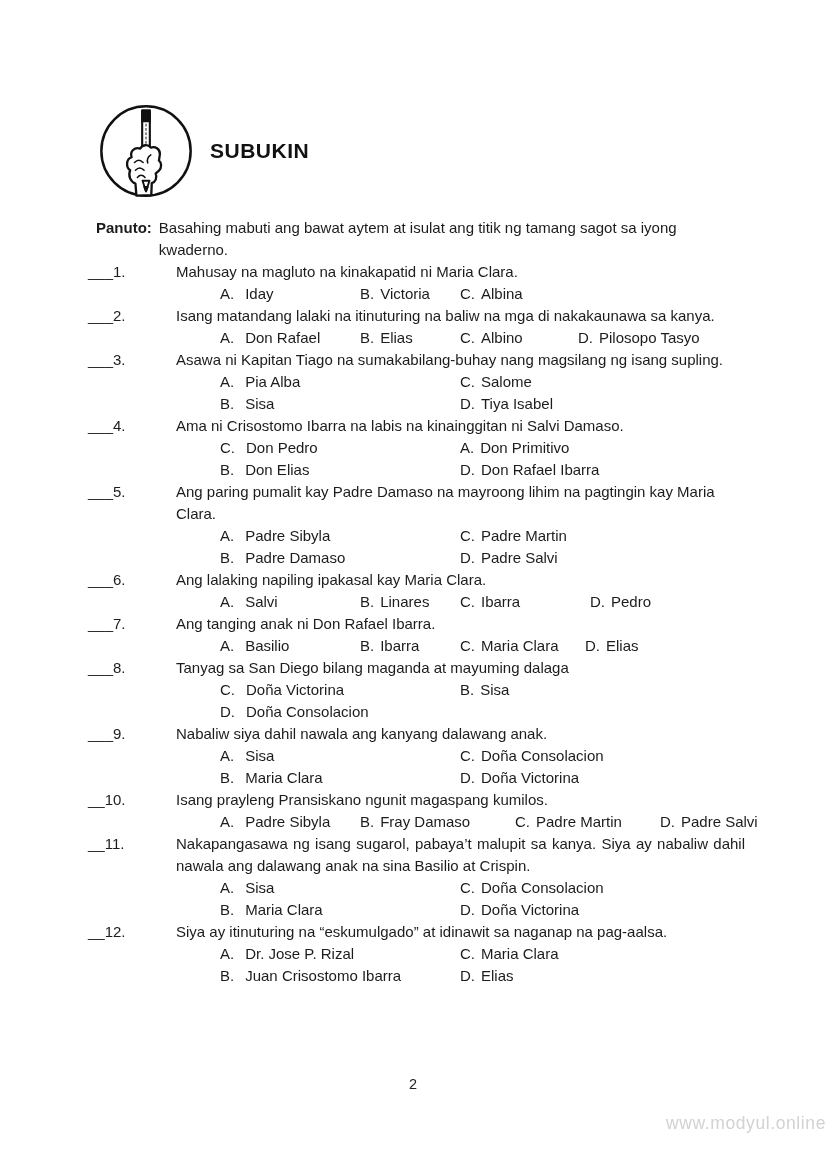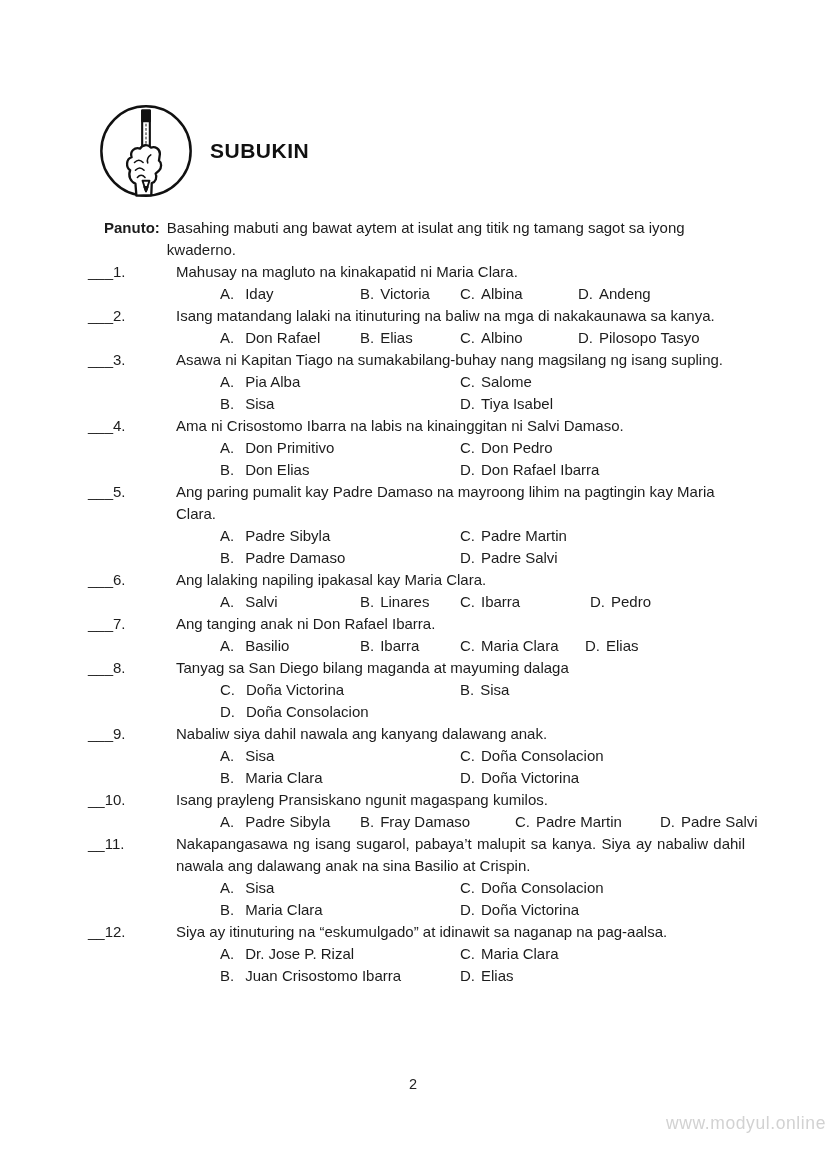--- a/index.html
+++ b/index.html
@@ -16,21 +16,21 @@
     position:absolute;left:98px;top:103px;
     display:flex;align-items:center;gap:16px;
   }
   .icon-wrap{width:96px;height:96px;flex:0 0 96px;}
   .quiz-title{
     font-size:21px;font-weight:700;letter-spacing:.5px;
     margin:0;color:#111;
   }
   
   .panuto{
-    position:absolute;left:104px;top:217px;
+    position:absolute;left:96px;top:217px;
     display:flex;align-items:flex-start;
     font-size:15px;line-height:22px;
   }
   .panuto-label{font-weight:700;margin-right:7px;white-space:nowrap;}
   .panuto-text{width:545px;}
   
   .questions{
     position:absolute;left:88px;top:261px;
     width:657px;
     font-size:15px;line-height:22px;
@@ -97,21 +97,20 @@
 
   <div class="questions">
       <div class="q-row">
         <span class="q-num">___1.</span>
         <div class="q-body">
           <div class="q-text">Mahusay na magluto na kinakapatid ni Maria Clara.</div>
           <div class="q-options inline" style="grid-template-columns: 140px 100px 118px auto;">
             <span class="opt"><span class="opt-letter">A.</span><span class="opt-text">Iday</span></span>
             <span class="opt"><span class="opt-letter">B.</span><span class="opt-text">Victoria</span></span>
             <span class="opt"><span class="opt-letter">C.</span><span class="opt-text">Albina</span></span>
-            <span class="opt"><span class="opt-letter">D.</span><span class="opt-text">Andeng</span></span>
           </div>
         </div>
       </div>
       <div class="q-row">
         <span class="q-num">___2.</span>
         <div class="q-body">
           <div class="q-text">Isang matandang lalaki na itinuturing na baliw na mga di nakakaunawa sa kanya.</div>
           <div class="q-options inline" style="grid-template-columns: 140px 100px 118px auto;">
             <span class="opt"><span class="opt-letter">A.</span><span class="opt-text">Don Rafael</span></span>
             <span class="opt"><span class="opt-letter">B.</span><span class="opt-text">Elias</span></span>
@@ -130,22 +129,22 @@
             <span class="opt"><span class="opt-letter">B.</span><span class="opt-text">Sisa</span></span>
             <span class="opt"><span class="opt-letter">D.</span><span class="opt-text">Tiya Isabel</span></span>
           </div>
         </div>
       </div>
       <div class="q-row">
         <span class="q-num">___4.</span>
         <div class="q-body">
           <div class="q-text">Ama ni Crisostomo Ibarra na labis na kinainggitan ni Salvi Damaso.</div>
           <div class="q-options grid">
+            <span class="opt"><span class="opt-letter">C.</span><span class="opt-text">Don Pedro</span></span>
             <span class="opt"><span class="opt-letter">A.</span><span class="opt-text">Don Primitivo</span></span>
-            <span class="opt"><span class="opt-letter">C.</span><span class="opt-text">Don Pedro</span></span>
             <span class="opt"><span class="opt-letter">B.</span><span class="opt-text">Don Elias</span></span>
             <span class="opt"><span class="opt-letter">D.</span><span class="opt-text">Don Rafael Ibarra</span></span>
           </div>
         </div>
       </div>
       <div class="q-row">
         <span class="q-num">___5.</span>
         <div class="q-body">
           <div class="q-text">Ang paring pumalit kay Padre Damaso na mayroong lihim na pagtingin kay Maria Clara.</div>
           <div class="q-options grid">

